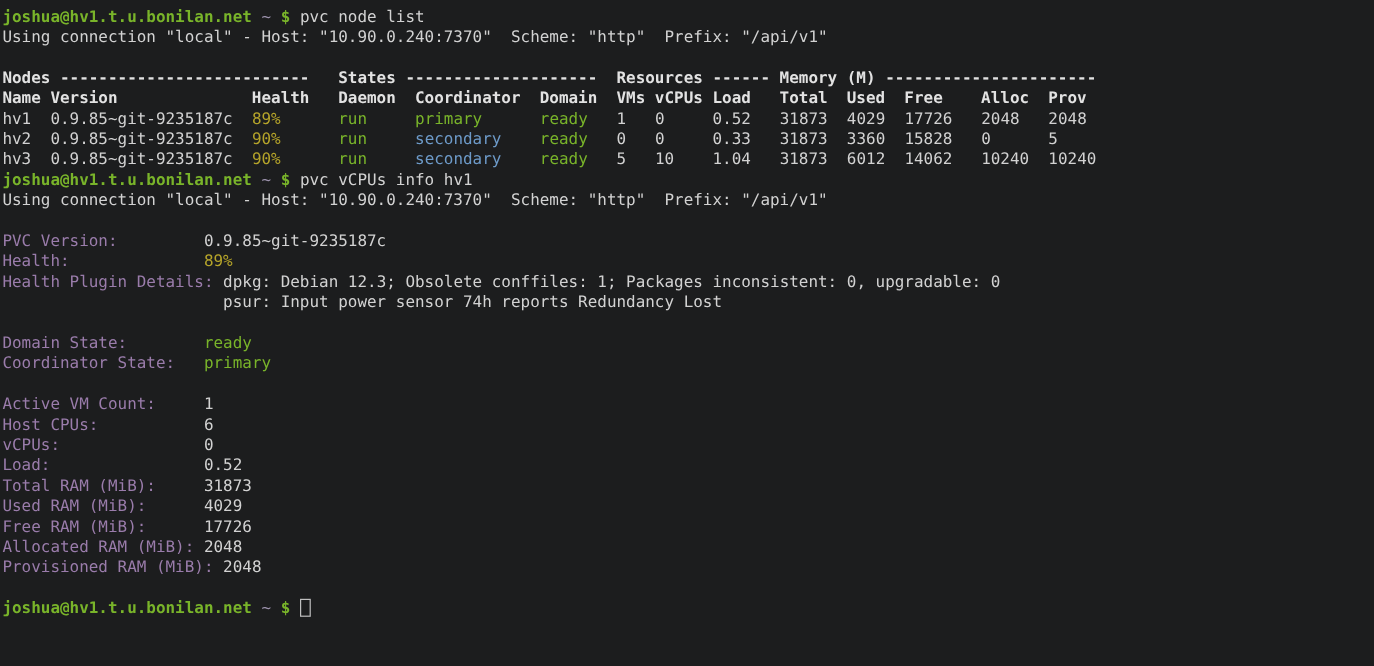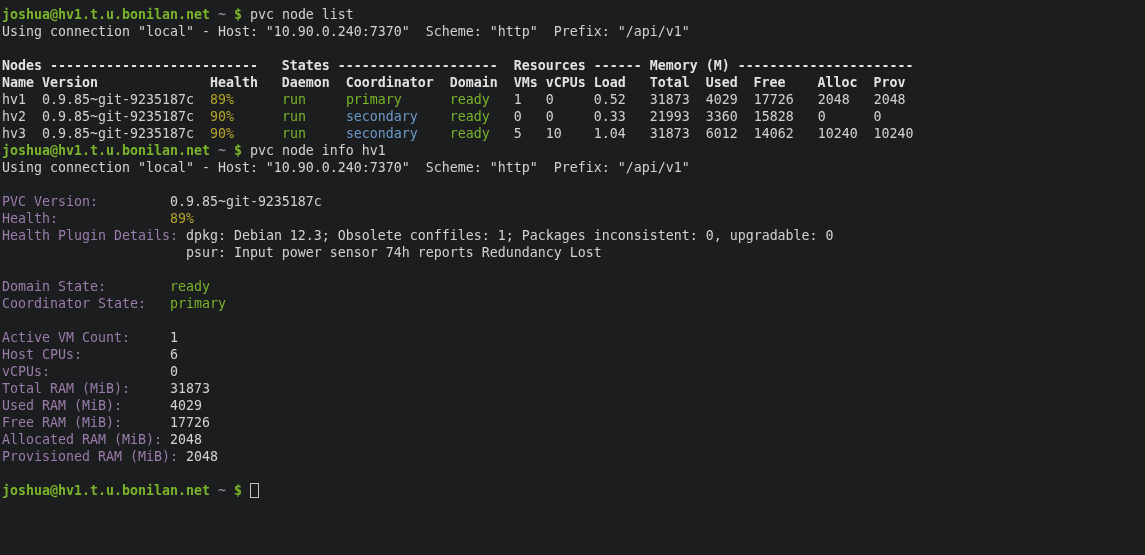--- a/index.html
+++ b/index.html
@@ -30,36 +30,37 @@
 </head>
 <body>
 
 <div class="terminal">
     <div class="line"><span class="c-bgreen">joshua@hv1.t.u.bonilan.net</span><span class="c-white"> </span><span class="c-tilde">~</span><span class="c-white"> </span><span class="c-bgreen">$</span><span class="c-white"> pvc node list</span></div>
     <div class="line"><span class="c-white">Using connection "local" - Host: "10.90.0.240:7370"  Scheme: "http"  Prefix: "/api/v1"</span></div>
     <div class="line"></div>
     <div class="line"><span class="c-bwhite">Nodes --------------------------   States --------------------  Resources ------ Memory (M) ----------------------</span></div>
     <div class="line"><span class="c-bwhite">Name Version              Health   Daemon  Coordinator  Domain  VMs vCPUs Load   Total  Used  Free    Alloc  Prov</span></div>
     <div class="line"><span class="c-white">hv1  0.9.85~git-9235187c  </span><span class="c-yellow">89%</span><span class="c-white">      </span><span class="c-green">run</span><span class="c-white">     </span><span class="c-green">primary</span><span class="c-white">      </span><span class="c-green">ready</span><span class="c-white">   1   0     0.52   31873  4029  17726   2048   2048</span></div>
-    <div class="line"><span class="c-white">hv2  0.9.85~git-9235187c  </span><span class="c-yellow">90%</span><span class="c-white">      </span><span class="c-green">run</span><span class="c-white">     </span><span class="c-blue">secondary</span><span class="c-white">    </span><span class="c-green">ready</span><span class="c-white">   0   0     0.33   21993  3360  15828   0      0</span></div>
+    <div class="line"><span class="c-white">hv2  0.9.85~git-9235187c  </span><span class="c-yellow">90%</span><span class="c-white">      </span><span class="c-green">run</span><span class="c-white">     </span><span class="c-blue">secondary</span><span class="c-white">    </span><span class="c-green">ready</span><span class="c-white">   0   0     0.33   31873  3360  15828   0      5</span></div>
     <div class="line"><span class="c-white">hv3  0.9.85~git-9235187c  </span><span class="c-yellow">90%</span><span class="c-white">      </span><span class="c-green">run</span><span class="c-white">     </span><span class="c-blue">secondary</span><span class="c-white">    </span><span class="c-green">ready</span><span class="c-white">   5   10    1.04   31873  6012  14062   10240  10240</span></div>
-    <div class="line"><span class="c-bgreen">joshua@hv1.t.u.bonilan.net</span><span class="c-white"> </span><span class="c-tilde">~</span><span class="c-white"> </span><span class="c-bgreen">$</span><span class="c-white"> pvc node info hv1</span></div>
+    <div class="line"><span class="c-bgreen">joshua@hv1.t.u.bonilan.net</span><span class="c-white"> </span><span class="c-tilde">~</span><span class="c-white"> </span><span class="c-bgreen">$</span><span class="c-white"> pvc vCPUs info hv1</span></div>
     <div class="line"><span class="c-white">Using connection "local" - Host: "10.90.0.240:7370"  Scheme: "http"  Prefix: "/api/v1"</span></div>
     <div class="line"></div>
     <div class="line"><span class="c-purple">PVC Version:</span><span class="c-white">         </span><span class="c-white">0.9.85~git-9235187c</span></div>
     <div class="line"><span class="c-purple">Health:</span><span class="c-white">              </span><span class="c-yellow">89%</span></div>
     <div class="line"><span class="c-purple">Health Plugin Details:</span><span class="c-white"> </span><span class="c-white">dpkg: Debian 12.3; Obsolete conffiles: 1; Packages inconsistent: 0, upgradable: 0</span></div>
     <div class="line"><span class="c-white">                       psur: Input power sensor 74h reports Redundancy Lost</span></div>
     <div class="line"></div>
     <div class="line"><span class="c-purple">Domain State:</span><span class="c-white">        </span><span class="c-green">ready</span></div>
     <div class="line"><span class="c-purple">Coordinator State:</span><span class="c-white">   </span><span class="c-green">primary</span></div>
     <div class="line"></div>
     <div class="line"><span class="c-purple">Active VM Count:</span><span class="c-white">     </span><span class="c-white">1</span></div>
     <div class="line"><span class="c-purple">Host CPUs:</span><span class="c-white">           </span><span class="c-white">6</span></div>
     <div class="line"><span class="c-purple">vCPUs:</span><span class="c-white">               </span><span class="c-white">0</span></div>
+    <div class="line"><span class="c-purple">Load:</span><span class="c-white">                </span><span class="c-white">0.52</span></div>
     <div class="line"><span class="c-purple">Total RAM (MiB):</span><span class="c-white">     </span><span class="c-white">31873</span></div>
     <div class="line"><span class="c-purple">Used RAM (MiB):</span><span class="c-white">      </span><span class="c-white">4029</span></div>
     <div class="line"><span class="c-purple">Free RAM (MiB):</span><span class="c-white">      </span><span class="c-white">17726</span></div>
     <div class="line"><span class="c-purple">Allocated RAM (MiB):</span><span class="c-white"> </span><span class="c-white">2048</span></div>
     <div class="line"><span class="c-purple">Provisioned RAM (MiB):</span><span class="c-white"> </span><span class="c-white">2048</span></div>
     <div class="line"></div>
     <div class="line"><span class="c-bgreen">joshua@hv1.t.u.bonilan.net</span><span class="c-white"> </span><span class="c-tilde">~</span><span class="c-white"> </span><span class="c-bgreen">$</span><span class="c-white"> </span><span class="cursor"></span></div>
   </div>
 
 </body></html>

